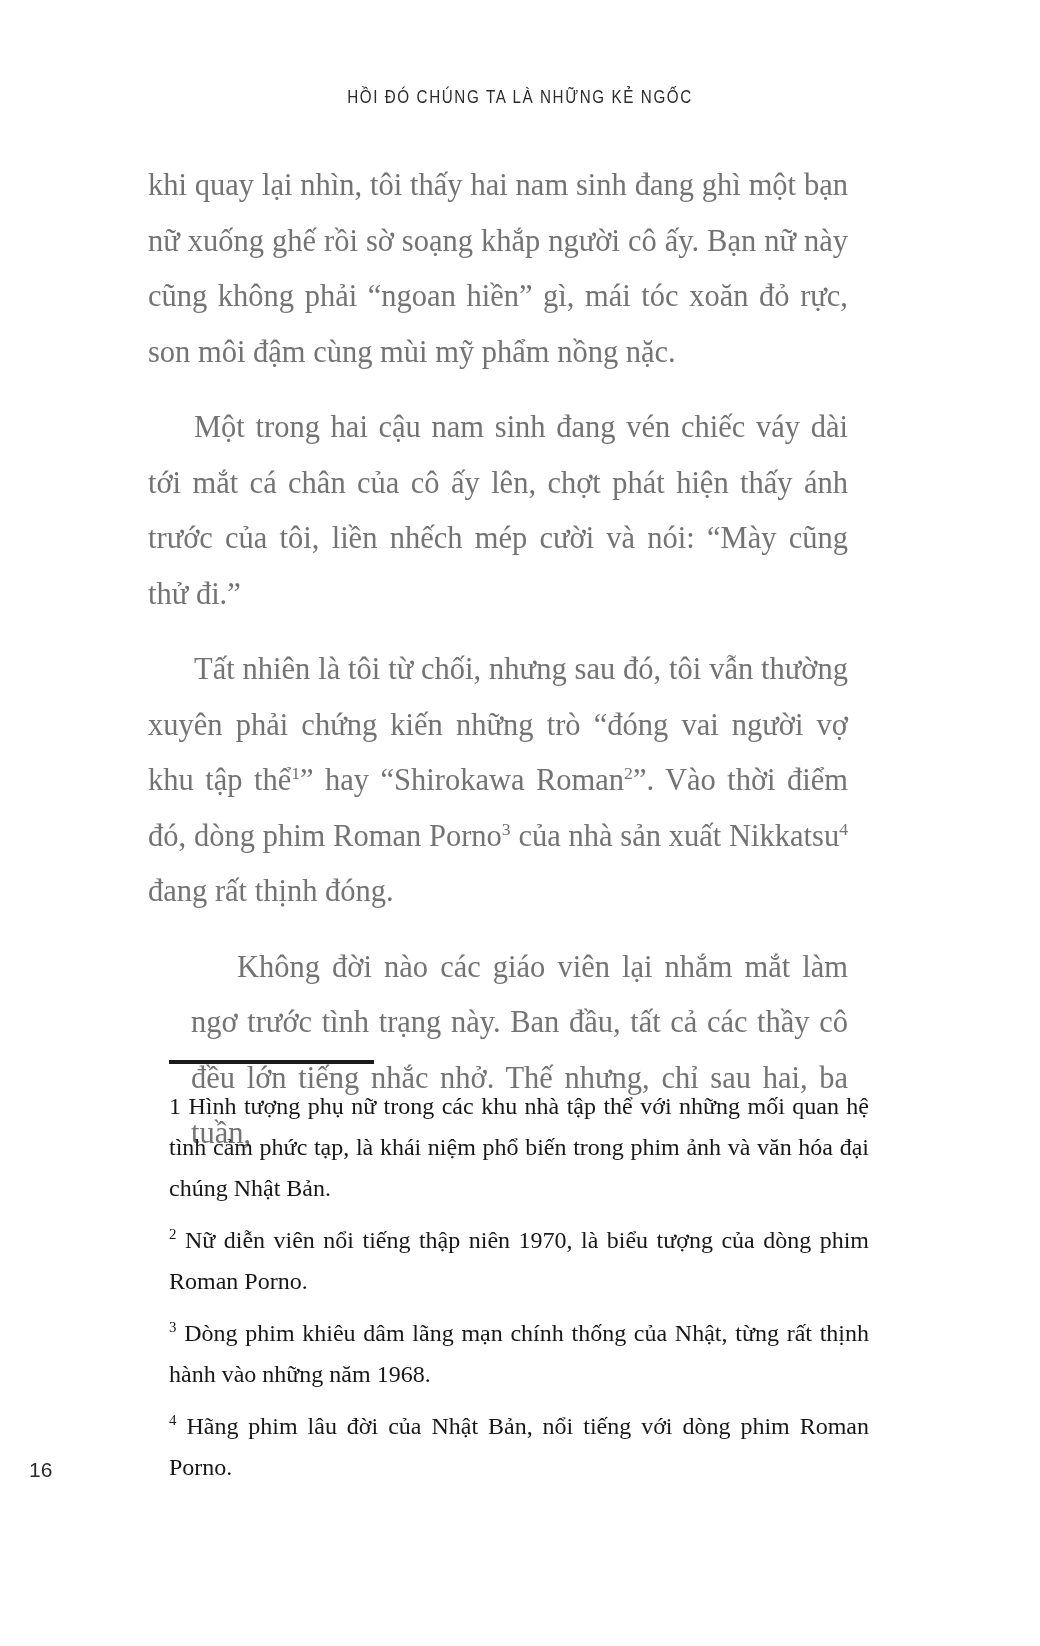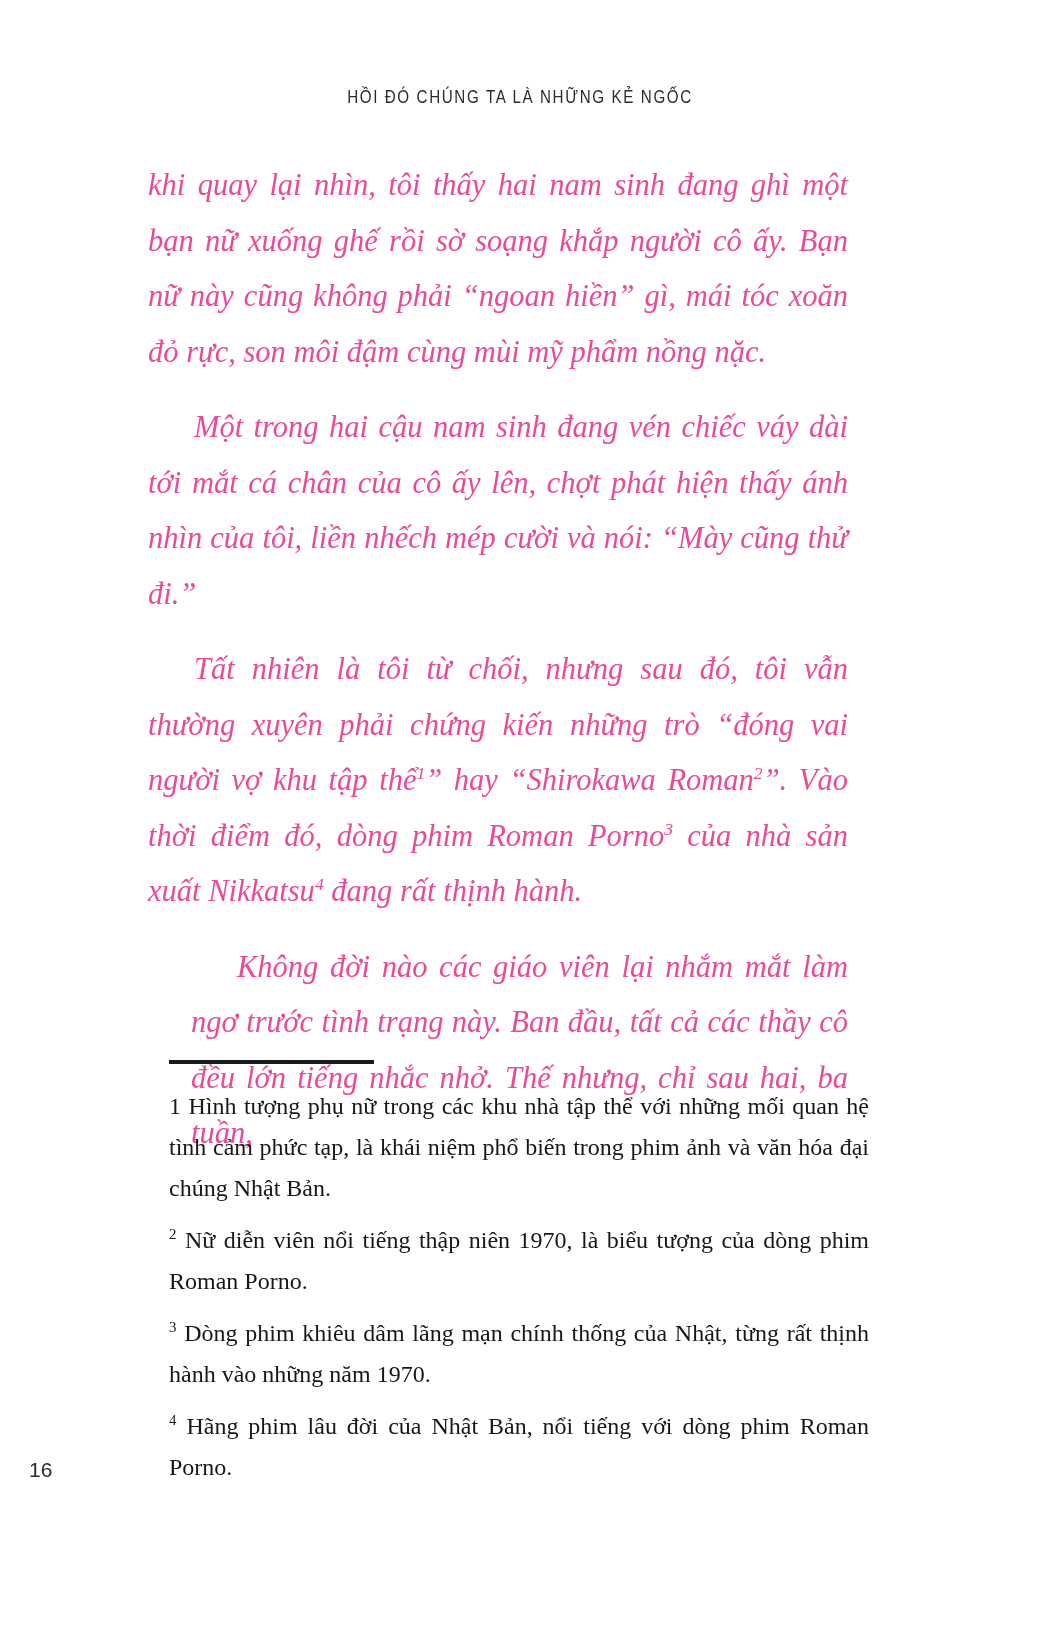--- a/index.html
+++ b/index.html
@@ -49,22 +49,21 @@
     width: 700px;
   }
 
   .para {
     margin: 0 0 20px 0;
     font-size: 30.5px;
     line-height: 55.5px;
     text-align: justify;
     text-justify: inter-word;
     hyphens: none;
-    color: #ec4899;
-    font-style: italic;
+    color: #737373;
   }
   .para.indent {
     text-indent: 46px;
   }
   .para:last-child {
     margin-bottom: 0;
     margin-left: 43px;
   }
 
   sup {
@@ -128,25 +127,25 @@
 
   <div class="running-head">HỒI ĐÓ CHÚNG TA LÀ NHỮNG KẺ NGỐC</div>
 
   <div class="text-column">
 
     <p class="para">
       <span>khi quay lại nhìn, tôi thấy hai nam sinh đang ghì một bạn nữ xuống ghế rồi sờ soạng khắp người cô ấy. Bạn nữ này cũng không phải “ngoan hiền” gì, mái tóc xoăn đỏ rực, son môi đậm cùng mùi mỹ phẩm nồng nặc.</span>
     </p>
 
     <p class="para indent">
-      <span>Một trong hai cậu nam sinh đang vén chiếc váy dài tới mắt cá chân của cô ấy lên, chợt phát hiện thấy ánh nhìn của tôi, liền nhếch mép cười và nói: “Mày cũng thử đi.”</span>
+      <span>Một trong hai cậu nam sinh đang vén chiếc váy dài tới mắt cá chân của cô ấy lên, chợt phát hiện thấy ánh trước của tôi, liền nhếch mép cười và nói: “Mày cũng thử đi.”</span>
     </p>
 
     <p class="para indent">
-      <span>Tất nhiên là tôi từ chối, nhưng sau đó, tôi vẫn thường xuyên phải chứng kiến những trò “đóng vai người vợ khu tập thể</span><sup>1</sup><span>” hay “Shirokawa Roman</span><sup>2</sup><span>”. Vào thời điểm đó, dòng phim Roman Porno</span><sup>3</sup><span> của nhà sản xuất Nikkatsu</span><sup>4</sup><span> đang rất thịnh hành.</span>
+      <span>Tất nhiên là tôi từ chối, nhưng sau đó, tôi vẫn thường xuyên phải chứng kiến những trò “đóng vai người vợ khu tập thể</span><sup>1</sup><span>” hay “Shirokawa Roman</span><sup>2</sup><span>”. Vào thời điểm đó, dòng phim Roman Porno</span><sup>3</sup><span> của nhà sản xuất Nikkatsu</span><sup>4</sup><span> đang rất thịnh đóng.</span>
     </p>
 
     <p class="para indent">
       <span>Không đời nào các giáo viên lại nhắm mắt làm ngơ trước tình trạng này. Ban đầu, tất cả các thầy cô đều lớn tiếng nhắc nhở. Thế nhưng, chỉ sau hai, ba tuần,</span>
     </p>
 
   </div>
 
   <div class="footnote-block">
 
@@ -157,21 +156,21 @@
       <span>Hình tượng phụ nữ trong các khu nhà tập thể với những mối quan hệ tình cảm phức tạp, là khái niệm phổ biến trong phim ảnh và văn hóa đại chúng Nhật Bản.</span>
     </p>
 
     <p class="footnote">
       <span class="marker-sup">2</span>
       <span>Nữ diễn viên nổi tiếng thập niên 1970, là biểu tượng của dòng phim Roman Porno.</span>
     </p>
 
     <p class="footnote">
       <span class="marker-sup">3</span>
-      <span>Dòng phim khiêu dâm lãng mạn chính thống của Nhật, từng rất thịnh hành vào những năm 1970.</span>
+      <span>Dòng phim khiêu dâm lãng mạn chính thống của Nhật, từng rất thịnh hành vào những năm 1968.</span>
     </p>
 
     <p class="footnote">
       <span class="marker-sup">4</span>
       <span>Hãng phim lâu đời của Nhật Bản, nổi tiếng với dòng phim Roman Porno.</span>
     </p>
 
   </div>
 
   <div class="folio">16</div>

